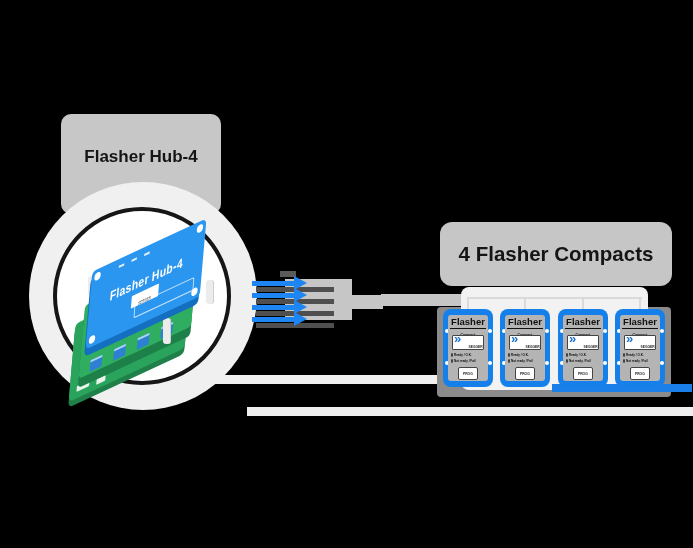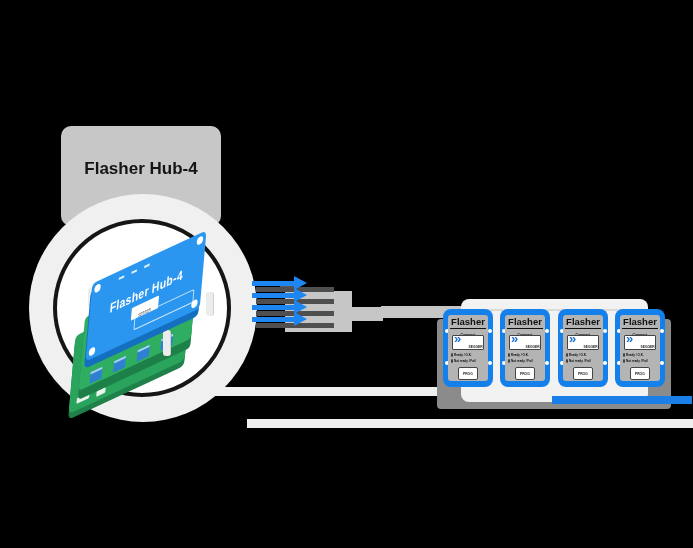--- a/index.html
+++ b/index.html
@@ -1,18 +1,18 @@
 <!DOCTYPE html>
 <html><head>
 <meta charset="utf-8">
 <style>
   html,body{margin:0;padding:0;background:#000;}
   .stage{position:relative;width:693px;height:548px;background:#000;overflow:hidden;
          font-family:"Liberation Sans",sans-serif;}
-  .abs{position:absolute;margin-top:12px;}
+  .abs{position:absolute;}
 
   
   .hub-label{left:61px;top:114px;width:160px;height:100px;background:#c7c7c7;border-radius:10px;z-index:1;}
   .hub-label-text{margin-top:33px;text-align:center;font-size:17px;font-weight:bold;color:#151515;}
   .halo{left:29px;top:182px;width:228px;height:228px;border-radius:50%;background:#f0f0f0;z-index:2;}
   .ring{left:53px;top:207px;width:178px;height:178px;border-radius:50%;background:#fff;
         border:4px solid #161616;box-sizing:border-box;z-index:3;}
   .hub-iso{left:60px;top:240px;width:190px;height:160px;z-index:4;}
   .iso{position:absolute;transform:rotate(-25deg) skewX(-30deg);}
   .iso-base{left:6px;top:62px;width:128px;height:68px;background:#2aa45d;border-radius:5px;
@@ -137,20 +137,23 @@
     </div>
   <div id="arrows">
       <div class="arrow" style="top: 281px;"></div>
       <div class="arrow" style="top: 293px;"></div>
       <div class="arrow" style="top: 305px;"></div>
       <div class="arrow" style="top: 317px;"></div>
     </div>
 
   <div class="abs band1"></div>
   <div class="abs band2"></div>
+  <div class="abs compacts-label">
+    <div class="compacts-label-text">4 Flasher Compacts</div>
+  </div>
   <div class="abs shadow-panel"></div>
   <div class="abs backplate">
     <div class="bus"></div>
     <div id="drops">
         <div class="drop" style="left: 6px;"></div>
         <div class="drop" style="left: 63px;"></div>
         <div class="drop" style="left: 121px;"></div>
         <div class="drop" style="left: 178px;"></div>
       </div>
   </div>

